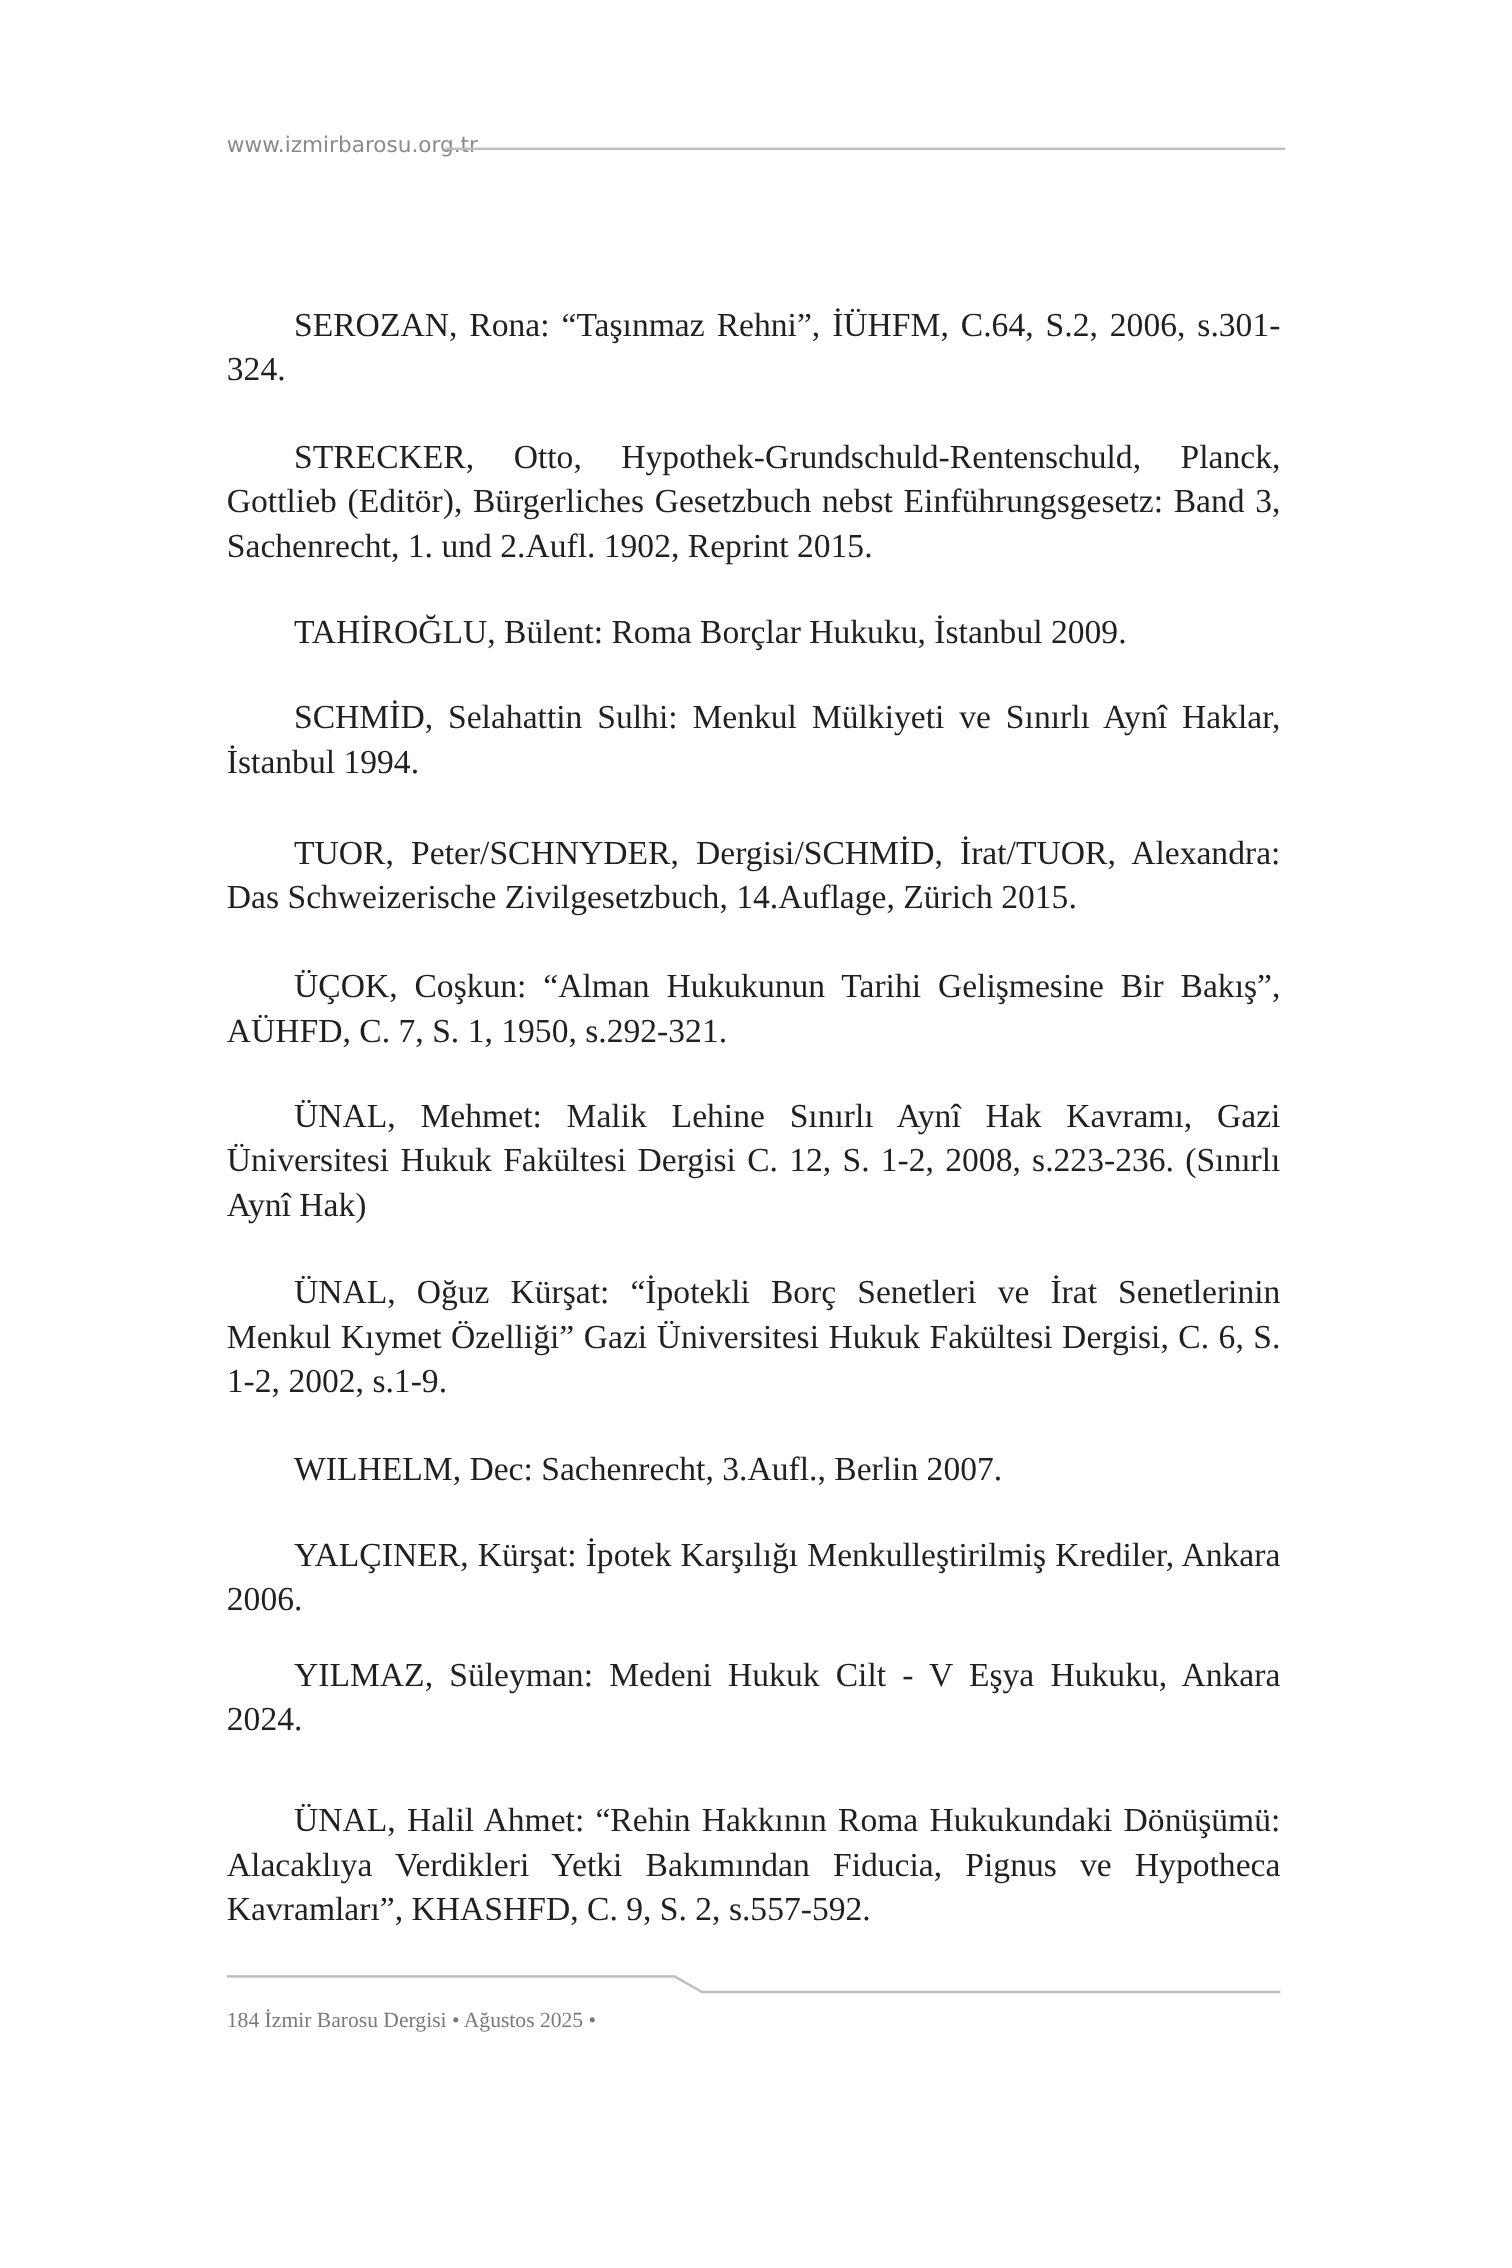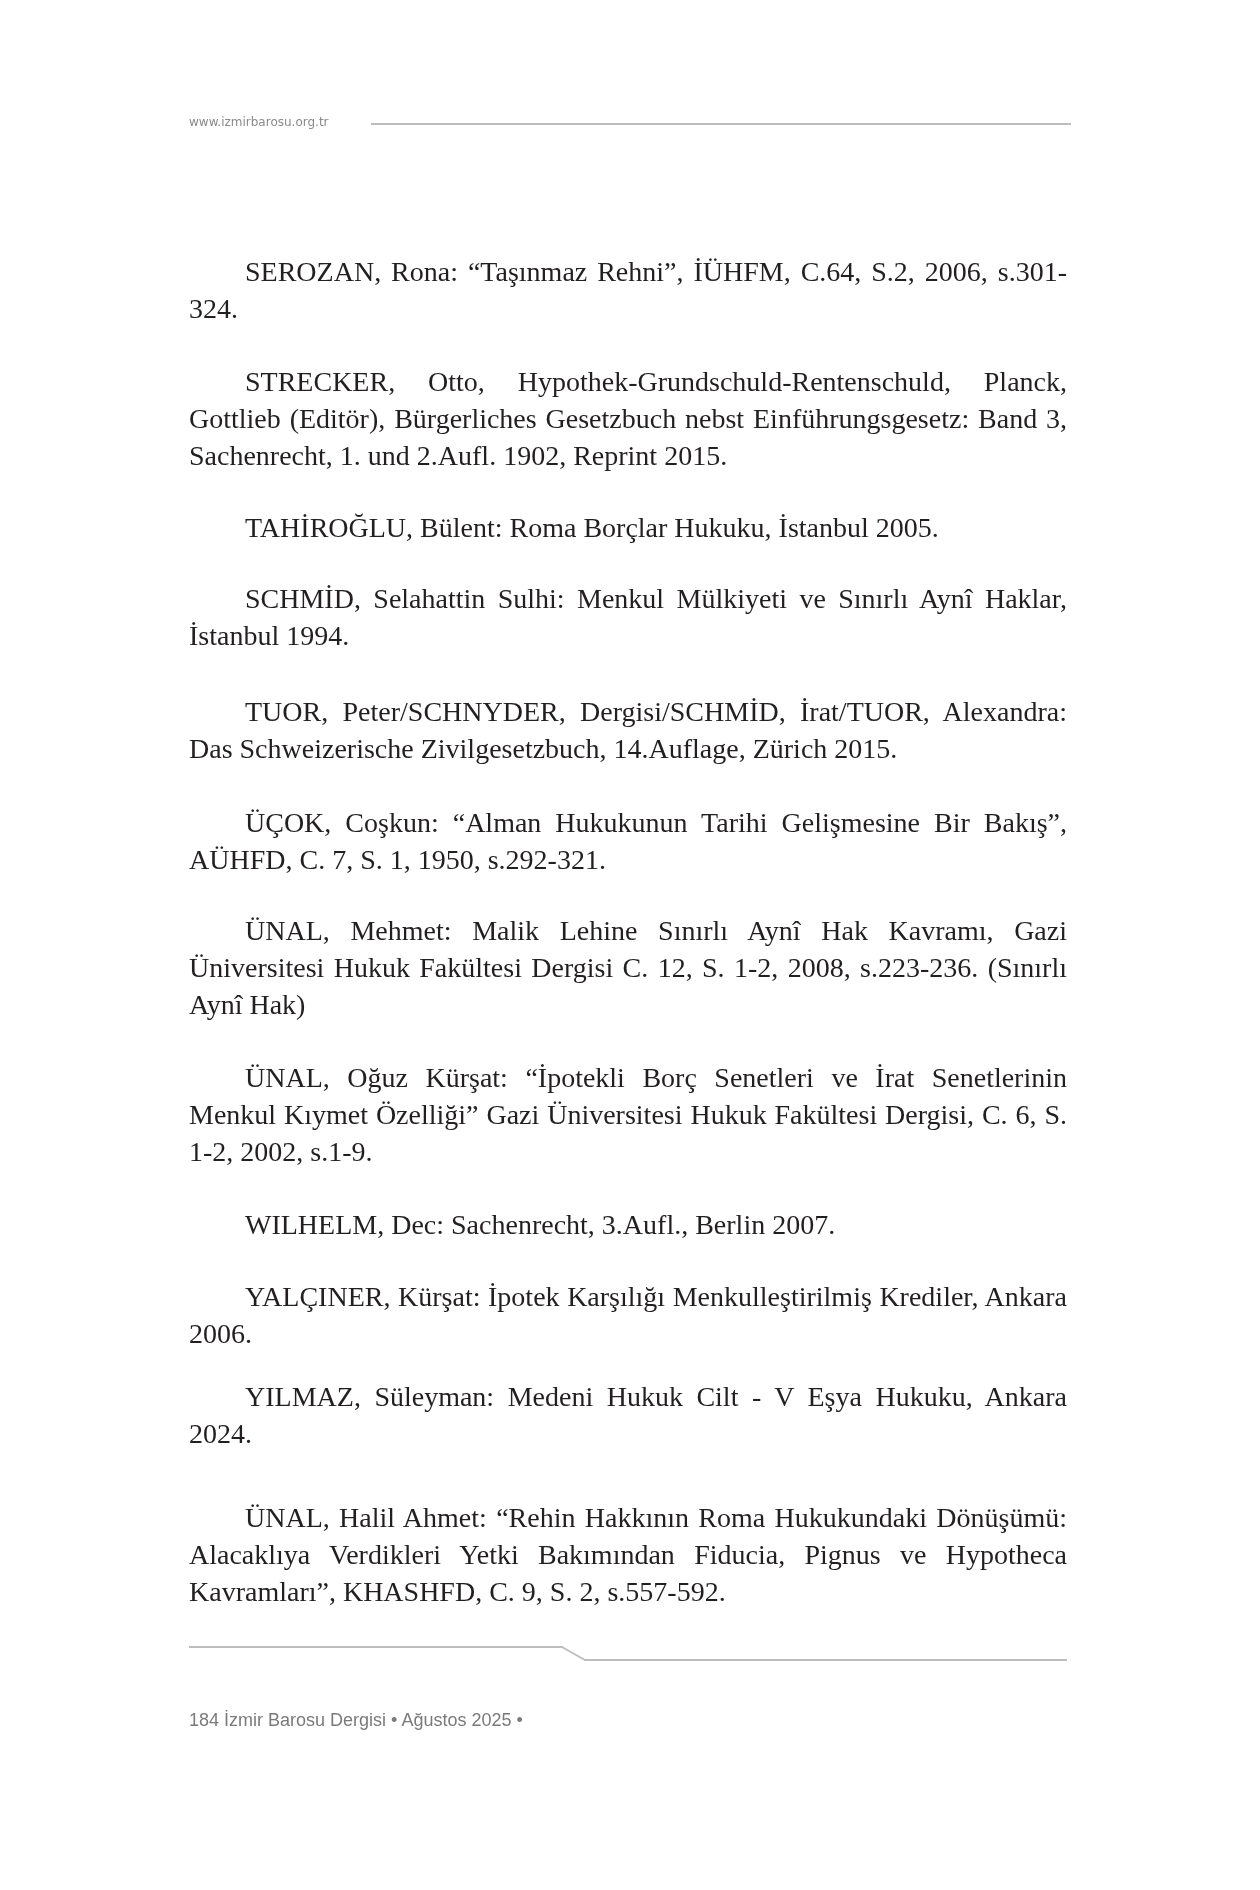--- a/index.html
+++ b/index.html
@@ -1,19 +1,19 @@
 <!DOCTYPE html>
 <html><head>
 <meta charset="utf-8">
 <style>
   html, body { margin: 0; padding: 0; background: #ffffff; }
   body { width: 1260px; height: 1890px; position: relative; overflow: hidden; }
   .header-url {
     position: absolute; left: 189px; top: 112px;
-    font-family: "DejaVu Sans", sans-serif; font-size: 12px; color: #8a8a8a;
+    font-family: "DejaVu Sans", sans-serif; font-size: 18px; color: #8a8a8a;
     letter-spacing: 0px; line-height: 20px;
   }
   .header-line {
     position: absolute; left: 371px; top: 123px; width: 700px; height: 2px; background: #bdbdbd;
   }
   .content {
     position: absolute; left: 189px; top: 0; width: 878px;
     font-family: "Liberation Serif", "DejaVu Serif", serif;
     font-size: 28px; line-height: 37px; color: #231f20;
   }
@@ -24,37 +24,37 @@
   }
   .entry b { font-weight: normal; }
   .footer-line-a {
     position: absolute; left: 189px; top: 1646px; width: 374px; height: 2px; background: #bdbdbd;
   }
   .footer-diag { position: absolute; left: 560px; top: 1645px; width: 30px; height: 18px; }
   .footer-line-b {
     position: absolute; left: 584px; top: 1659px; width: 483px; height: 2px; background: #bdbdbd;
   }
   .footer-text {
-    position: absolute; left: 189px; top: 1708px;
-    font-family: Liberation Sans, sans-serif; font-size: 18px; color: #7a7a7a; line-height: 24px;
+    position: absolute; left: 189px; top: 1671px;
+    font-family: Liberation Serif, serif; font-size: 18px; color: #7a7a7a; line-height: 24px;
     white-space: nowrap;
   }
 </style>
 </head>
 <body>
 
 <div class="header-url">www.izmirbarosu.org.tr</div>
 <div class="header-line"></div>
 
 <div class="content">
   <p class="entry" style="top:253px"><b>SEROZAN</b><span>, Rona: “Taşınmaz Rehni”, İÜHFM, C.64, S.2, 2006, s.301-324.</span></p>
 
   <p class="entry" style="top:363px"><b>STRECKER</b><span>, Otto, Hypothek-Grundschuld-Rentenschuld, Planck, Gottlieb (Editör), Bürgerliches Gesetzbuch nebst Einführung­sgesetz: Band 3, Sachenrecht, 1. und 2.Aufl. 1902, Reprint 2015.</span></p>
 
-  <p class="entry" style="top:509px"><b>TAHİROĞLU</b><span>, Bülent: Roma Borçlar Hukuku, İstanbul 2005.</span></p>
+  <p class="entry" style="top:509px"><b>TAHİROĞLU</b><span>, Bülent: Roma Borçlar Hukuku, İstanbul 2009.</span></p>
 
   <p class="entry" style="top:580px"><b>SCHMİD</b><span>, Selahattin Sulhi: Menkul Mülkiyeti ve Sınırlı Aynî Haklar, İstanbul 1994.</span></p>
 
   <p class="entry" style="top:693px"><b>TUOR</b><span>, Peter/</span><b>SCHNYDER</b><span>, Dergisi/</span><b>SCHMİD</b><span>, İrat/</span><b>TUOR</b><span>, Alexandra: Das Schweizerische Zivilgesetzbuch, 14.Auflage, Zürich 2015.</span></p>
 
   <p class="entry" style="top:804px"><b>ÜÇOK</b><span>, Coşkun: “Alman Hukukunun Tarihi Gelişmesine Bir Ba­kış”, AÜHFD, C. 7, S. 1, 1950, s.292-321.</span></p>
 
   <p class="entry" style="top:912px"><b>ÜNAL</b><span>, Mehmet: Malik Lehine Sınırlı Aynî Hak Kavramı, Gazi Üniversitesi Hukuk Fakültesi Dergisi C. 12, S. 1-2, 2008, s.223-236. (Sı­nırlı Aynî Hak)</span></p>
 
   <p class="entry" style="top:1059px"><b>ÜNAL</b><span>, Oğuz Kürşat: “İpotekli Borç Senetleri ve İrat Senetlerinin Menkul Kıymet Özelliği” Gazi Üniversitesi Hukuk Fakültesi Dergisi, C. 6, S. 1-2, 2002, s.1-9.</span></p>

